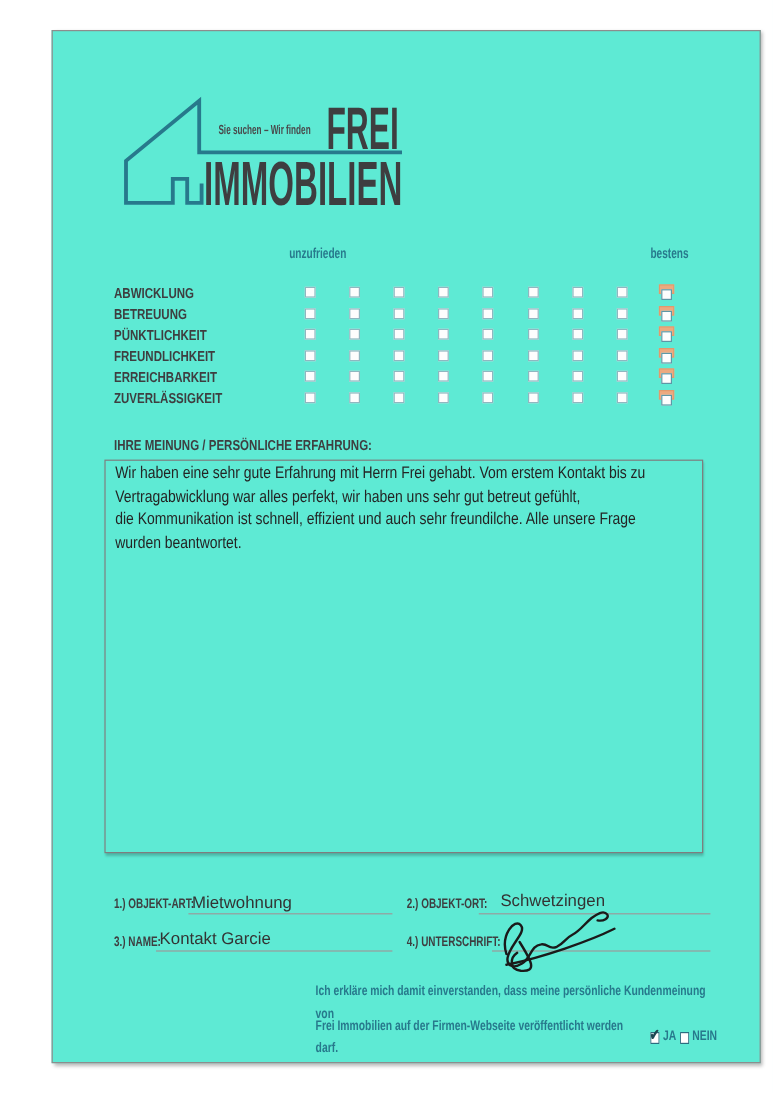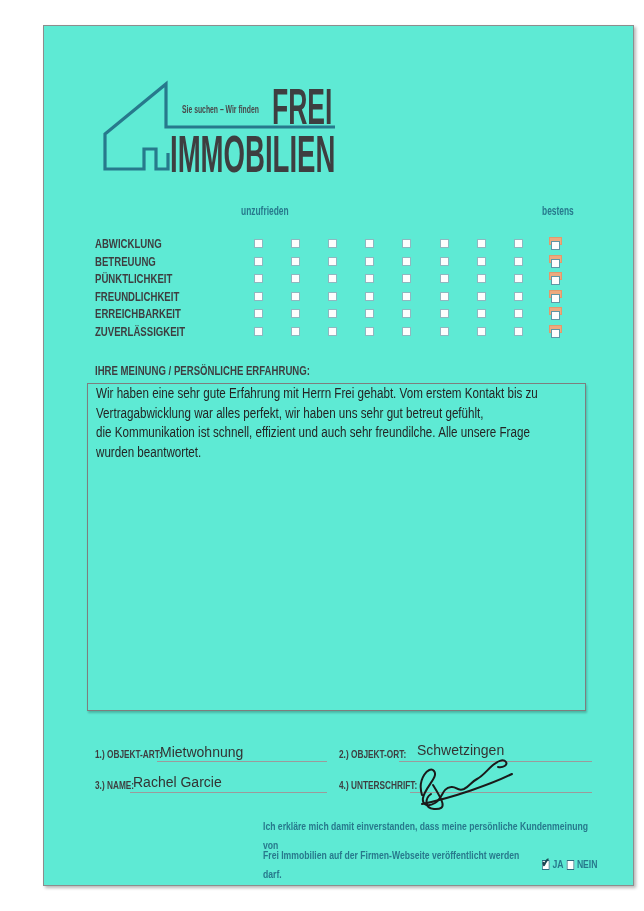--- a/index.html
+++ b/index.html
@@ -286,21 +286,21 @@
 
     <div class="abs flabel" style="left:51px;top:722px;">1.) OBJEKT-ART:</div>
     <div class="abs fvalue" style="left:116px;top:718px;">Mietwohnung</div>
     <div class="abs fline" style="left:113px;top:735px;width:170px;"></div>
 
     <div class="abs flabel" style="left:295px;top:722px;">2.) OBJEKT-ORT:</div>
     <div class="abs fvalue" style="left:357px;top:716px;margin-left:16px;">Schwetzingen</div>
     <div class="abs fline" style="left:355px;top:735px;width:193px;"></div>
 
     <div class="abs flabel" style="left:51px;top:753px;">3.) NAME:</div>
-    <div class="abs fvalue" style="left:89px;top:748px;">Rachel Garcie</div>
+    <div class="abs fvalue" style="left:89px;top:748px;">Kontakt Garcie</div>
     <div class="abs fline" style="left:86px;top:766px;width:197px;"></div>
 
     <div class="abs flabel" style="left:295px;top:753px;">4.) UNTERSCHRIFT:</div>
     <div class="abs fline" style="left:366px;top:766px;width:182px;"></div>
     <svg class="sig" viewBox="0 0 106 60">
       <g fill="none" stroke="#1a1a1a" stroke-width="2" stroke-linecap="round">
         <path d="M10 42 C 5 26, 17 12, 22 18 C 27 24, 13 34, 11 45 C 10 51, 15 55, 23 50 C 31 45, 30 35, 39 34 C 45 33, 45 39, 52 36 C 58 33, 59 29, 65 26 C 71 23, 75 17, 81 12 C 85 9, 91 5, 94 9 C 96 12, 91 15, 86 14"></path>
         <path d="M100 21 C 80 31, 40 45, 10 51"></path>
         <path d="M21 32 C 31 48, 36 57, 22 56 C 12 55, 13 45, 19 41"></path>
       </g>

